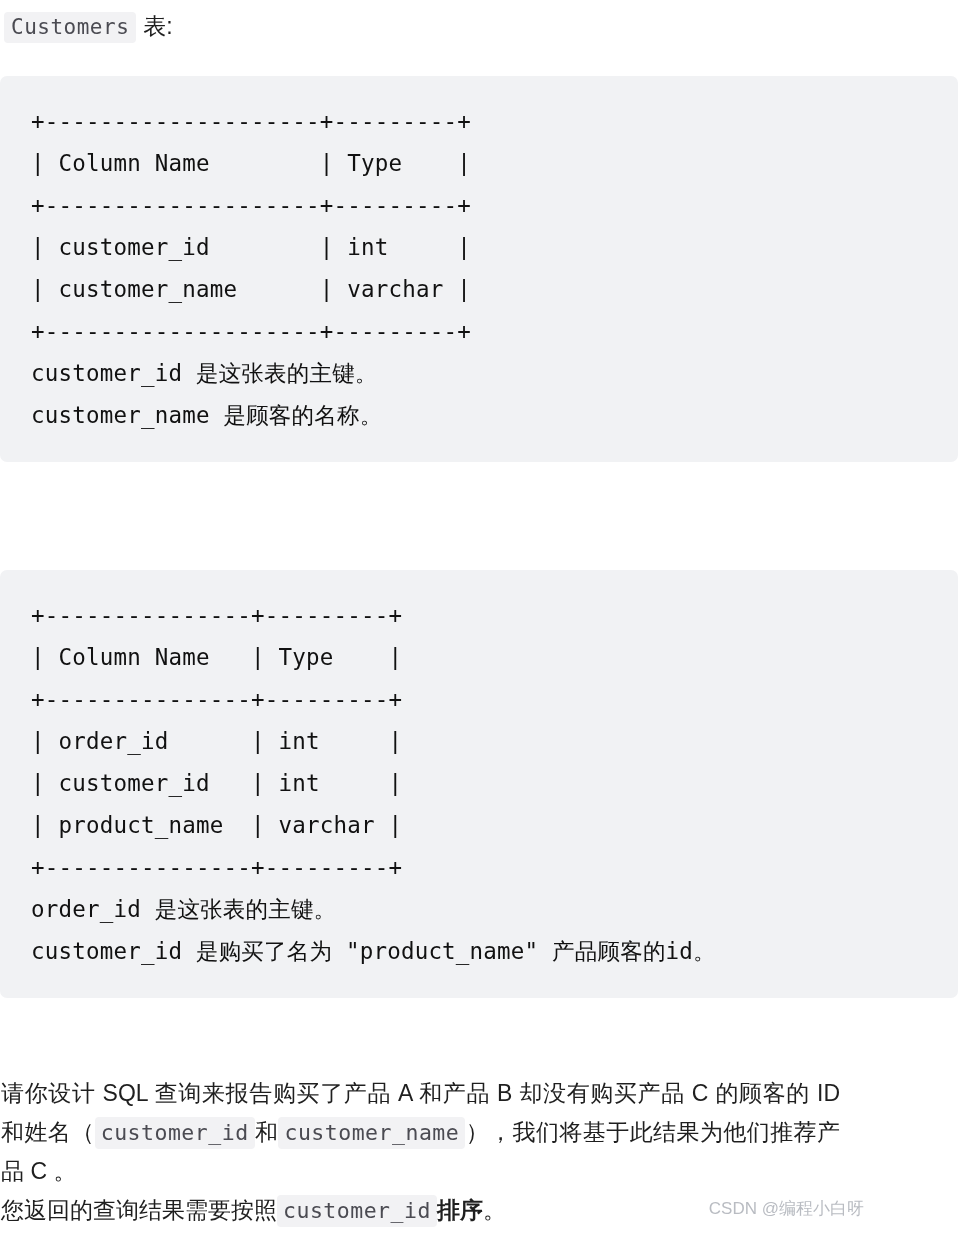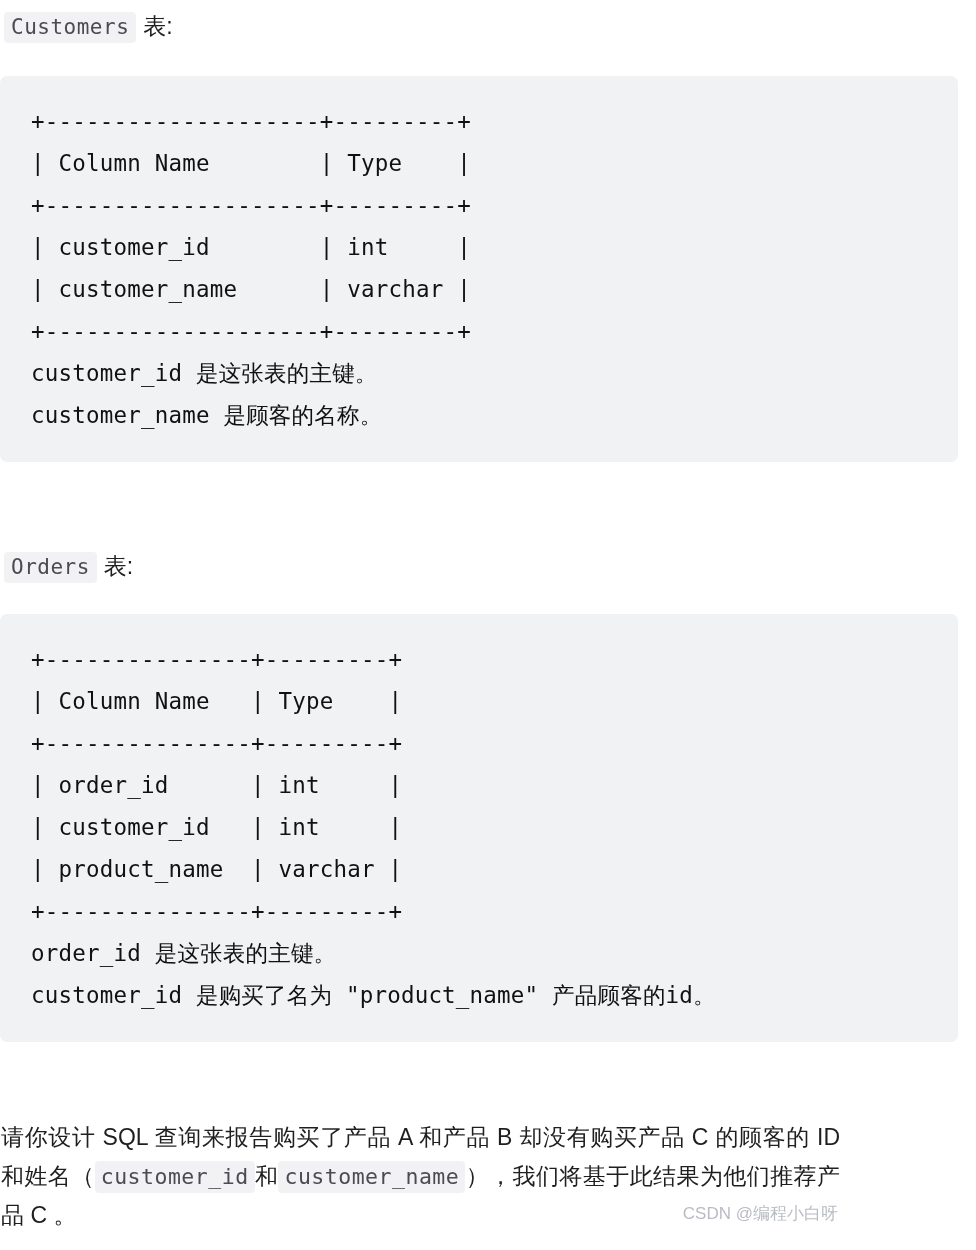--- a/index.html
+++ b/index.html
@@ -85,21 +85,21 @@
   }
 
   .spacer-a { height: 32px; }
   .spacer-b { height: 78px; }
   .spacer-c { height: 30px; }
   .spacer-d { height: 76px; }
 
   
   .watermark {
     position: absolute;
-    right: 26px;
+    right: 0;
     bottom: 10px;
     font-size: 17px;
     color: #b9bcc2;
     font-family: "Liberation Sans", "DejaVu Sans", sans-serif;
     white-space: nowrap;
   }
 </style>
 </head>
 <body>
 
@@ -117,23 +117,20 @@
 +--------------------+---------+
 | customer_id        | int     |
 | customer_name      | varchar |
 +--------------------+---------+
 customer_id 是这张表的主键。
 customer_name 是顾客的名称。</pre>
   </div>
 
   <div class="spacer-b"></div>
 
-  <div class="table-label">
-    <span class="chip">Orders</span><span class="cn">表:</span>
-  </div>
 
   <div class="spacer-c"></div>
 
   <div class="codeblock">
     <pre>+---------------+---------+
 | Column Name   | Type    |
 +---------------+---------+
 | order_id      | int     |
 | customer_id   | int     |
 | product_name  | varchar |
@@ -141,16 +138,19 @@
 order_id 是这张表的主键。
 customer_id 是购买了名为 "product_name" 产品顾客的id。</pre>
   </div>
 
   <div class="spacer-d"></div>
 
   <div class="para">
     <span>请你设计 SQL 查询来报告购买了产品 A 和产品 B 却没有购买产品 C 的顾客的 ID 和姓名（</span><span class="chip">customer_id</span><span>和</span><span class="chip">customer_name</span><span>），我们将基于此结果为他们推荐产品 C 。</span>
   </div>
 
+  <div class="para">
+    <span>您返回的查询结果需要按照</span><span class="chip">customer_id</span><b>排序</b><span>。</span>
+  </div>
 
   <div class="watermark">CSDN @编程小白呀</div>
 
 </div>
 
 </body></html>

